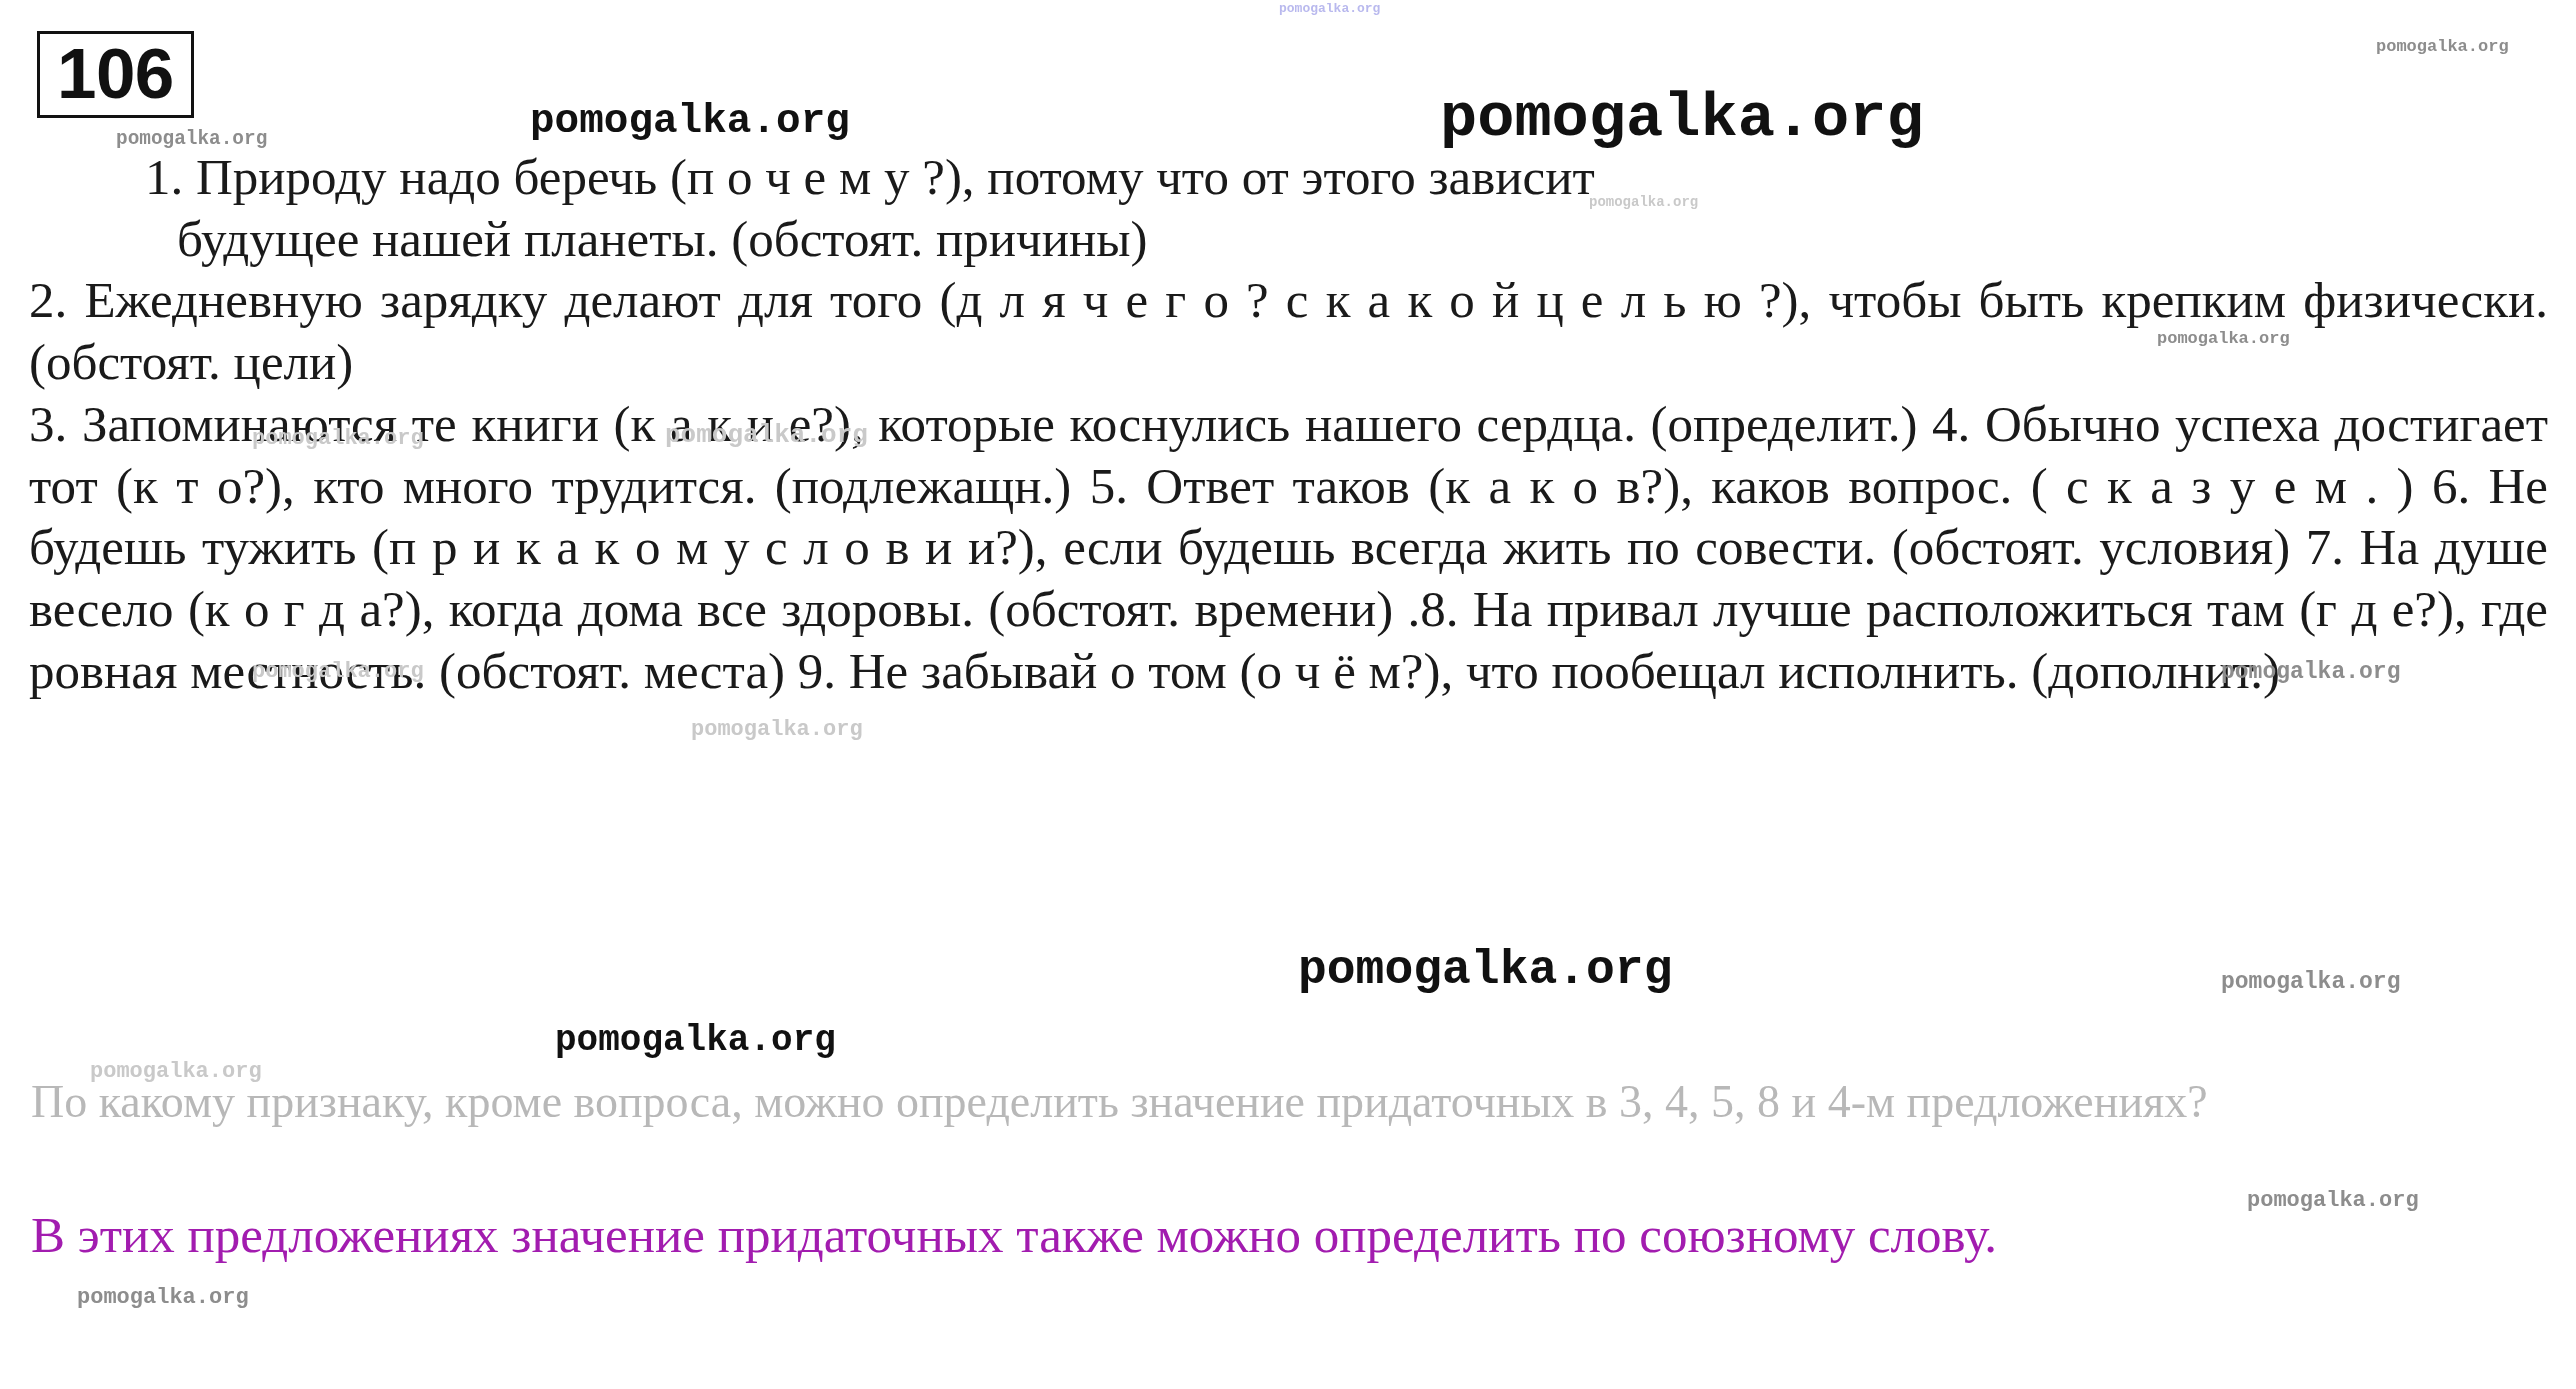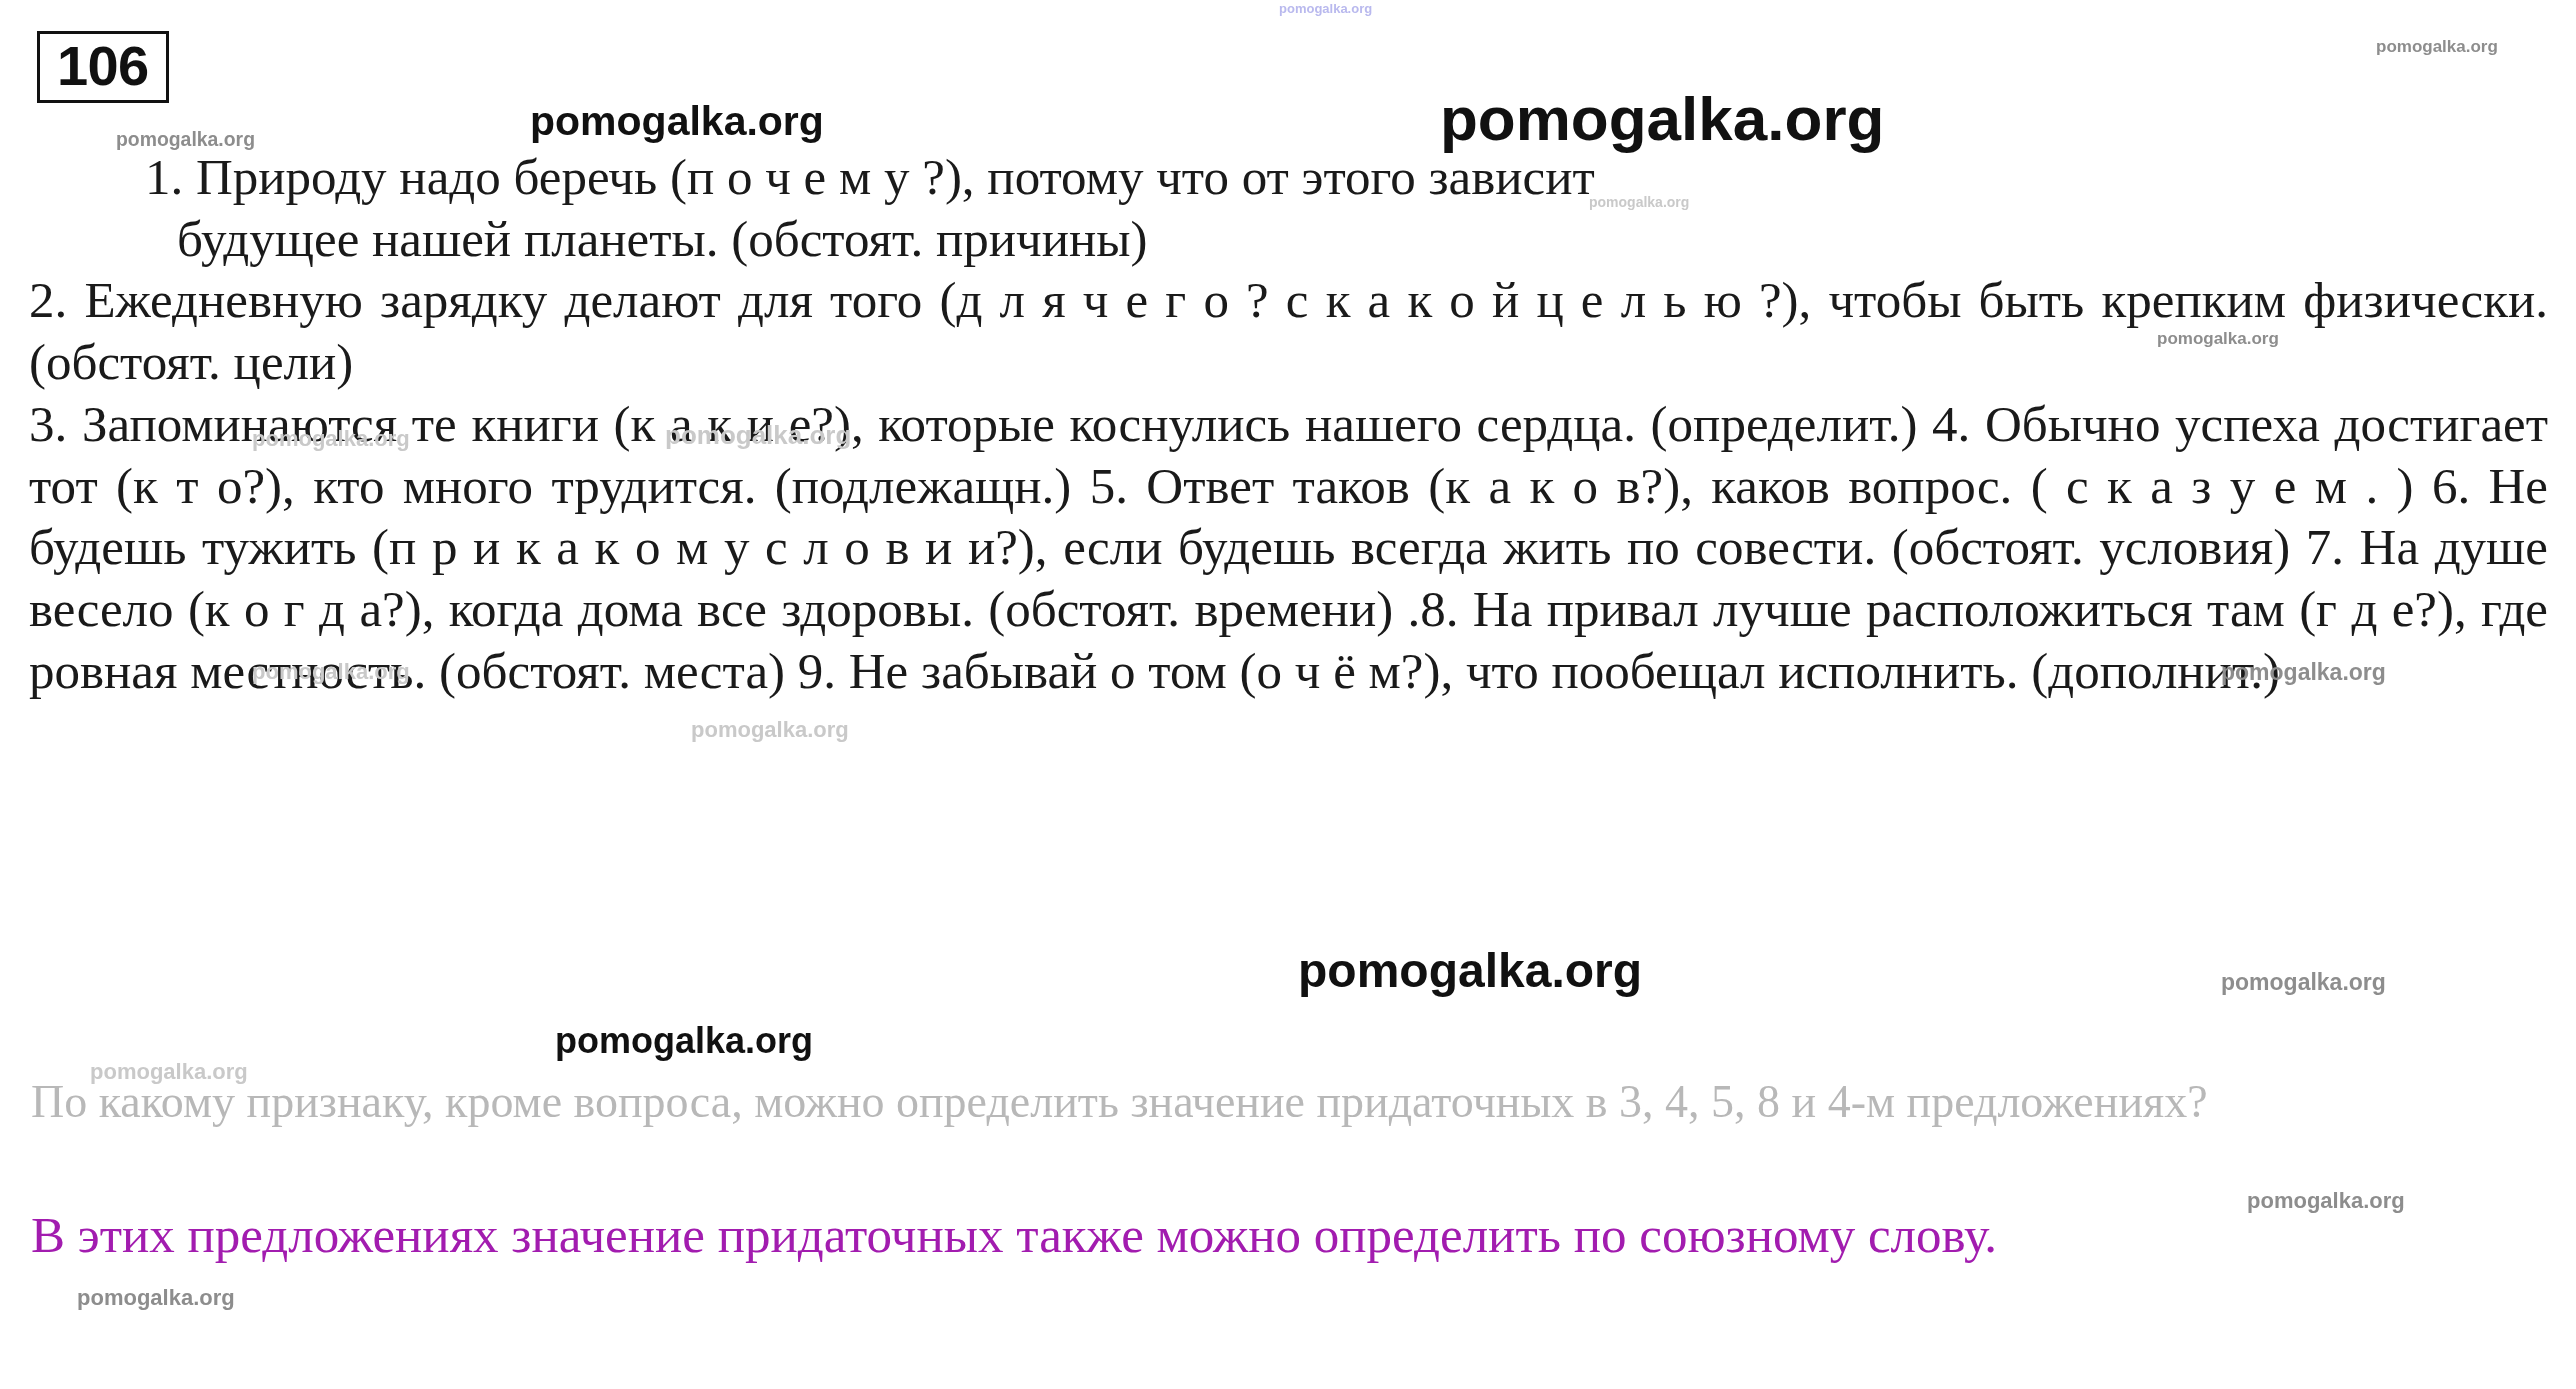--- a/index.html
+++ b/index.html
@@ -18,21 +18,21 @@
 
   
   #exercise-number {
     position: absolute;
     left: 37px;
     top: 31px;
     border: 3.2px solid #111111;
     padding: 3.9px 17px 6.5px 17px;
     font-family: "Liberation Sans", sans-serif;
     font-weight: bold;
-    font-size: 56px;
+    font-size: 71px;
     line-height: 1;
     letter-spacing: -0.6px;
   }
 
   
   #answer-body {
     position: absolute;
     left: 29px;
     top: 147px;
     width: 2519px;
@@ -72,21 +72,21 @@
     top: 1202px;
     width: 2422px;
     font-size: 51px;
     line-height: 1.30;
     color: #a21caf;
   }
 
   
   .wm {
     position: absolute;
-    font-family: Liberation Sans, sans-serif;
+    font-family: Liberation Mono, monospace;
     font-weight: bold;
     white-space: nowrap;
     pointer-events: none;
     user-select: none;
   }
   .wm-dark   { color: #111111; }
   .wm-grey   { color: #8d8d8d; }
   .wm-light  { color: #c9c9c9; }
   .wm-blue   { color: #b9b9ee; }
 </style>

